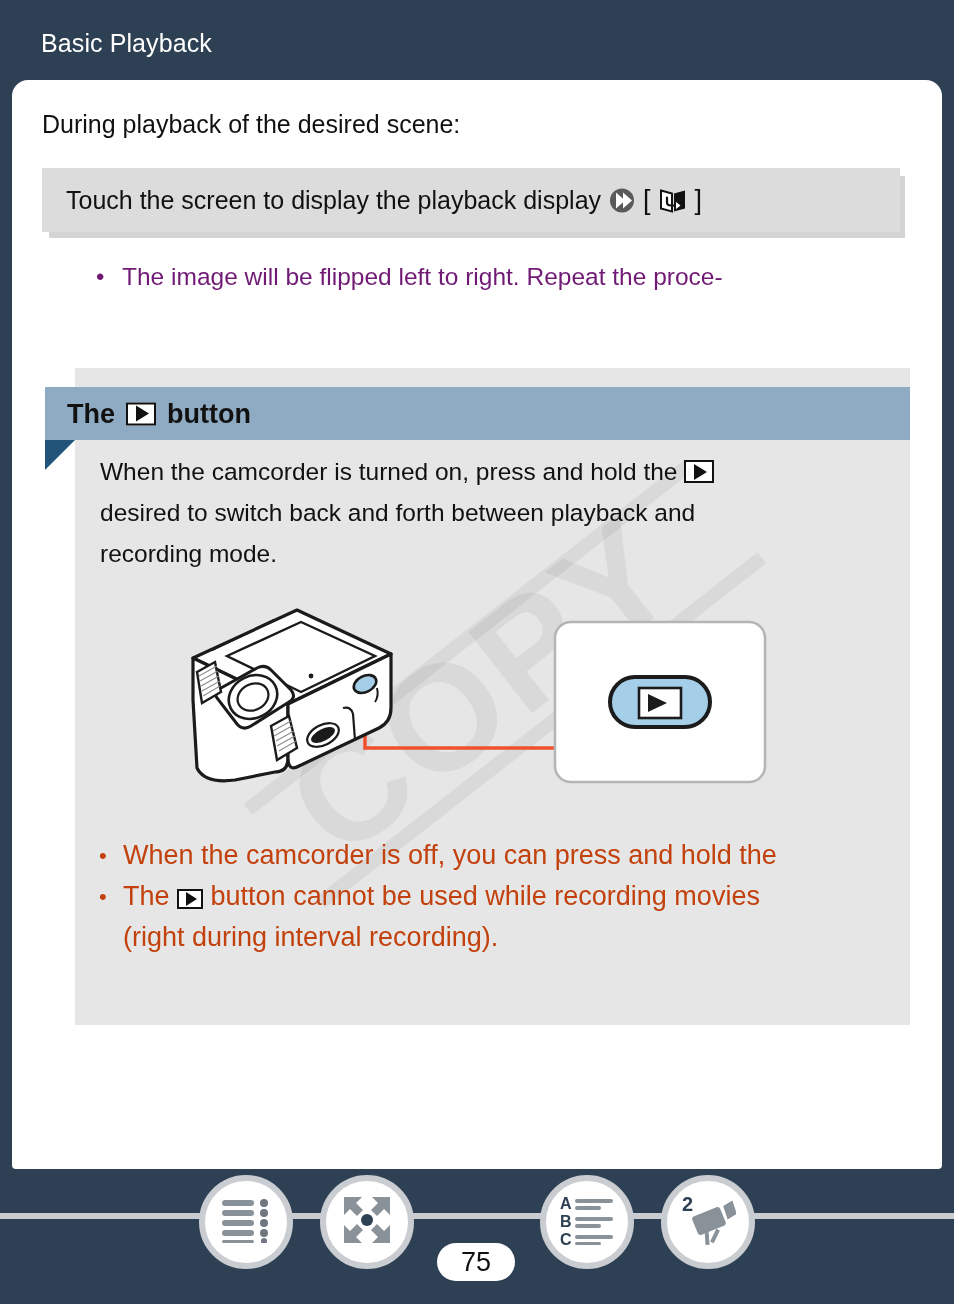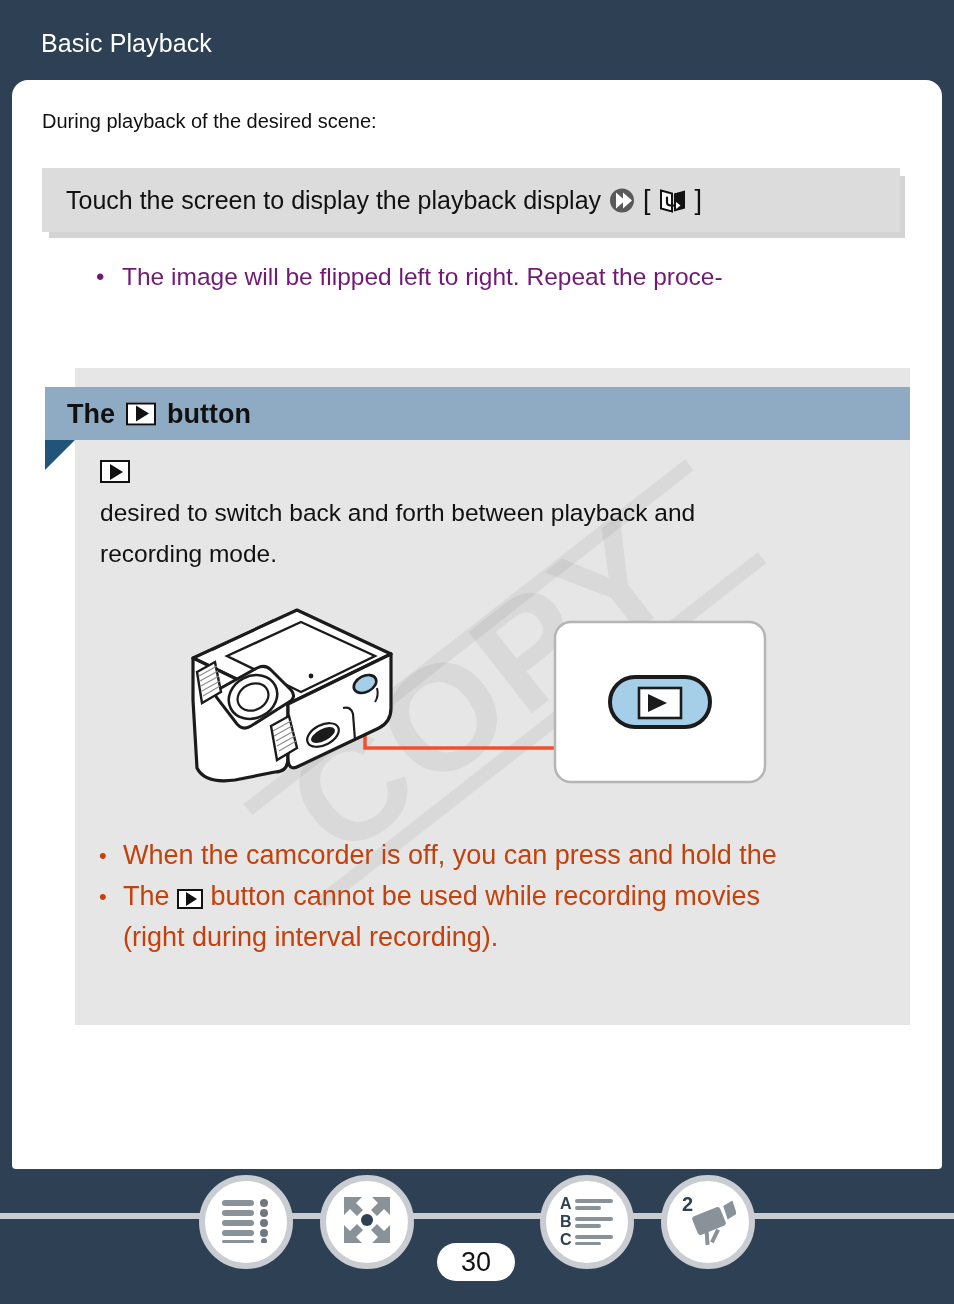--- a/index.html
+++ b/index.html
@@ -32,21 +32,21 @@
     left: 12px; top: 80px;
     width: 930px; height: 1089px;
     background: #ffffff;
     border-radius: 16px 16px 4px 4px;
   }
 
   
   .intro {
     position: absolute;
     left: 30px; top: 30px;
-    font-size: 20px;
+    font-size: 25px;
     color: #111111;
     white-space: nowrap;
     text-align: right;
   }
 
   
   .action-box {
     position: absolute;
     left: 30px; top: 88px;
     width: 858px; height: 64px;
@@ -284,20 +284,21 @@
     <div class="sec-bar">
       <div class="sec-bar-title">
         <span>The</span>
         <span class="playbox"></span>
         <span>button</span>
       </div>
     </div>
     <div class="sec-tab"></div>
 
     <div class="sec-body">
+      <span>When the camcorder is turned on, press and hold the</span>
       <span class="playbox inl"></span><br>
       <span>desired to switch back and forth between playback and</span><br>
       <span>recording mode.</span>
     </div>
 
     <div class="illus">
       <svg viewBox="0 0 835 230" width="835" height="230">
 
         <path d="M290 112 L290 168 L480 168" fill="none" stroke="#f1502f" stroke-width="3.5"></path>
 
@@ -429,15 +430,15 @@
         <g fill="#8a9299">
           <rect x="14" y="18" width="30" height="20" rx="3" transform="rotate(-22 29 28)"></rect>
           <path d="M44 12 L54 8 L56 22 L46 26 Z" transform="rotate(-10 50 17)"></path>
           <rect x="25" y="36" width="4" height="16" transform="rotate(-4 27 44)"></rect>
           <rect x="33" y="36" width="4" height="14" transform="rotate(26 35 43)"></rect>
         </g>
       </svg>
     </span>
   </div>
 
-  <div class="pagepill">30</div>
+  <div class="pagepill">75</div>
 
 </div>
 
 </body></html>

